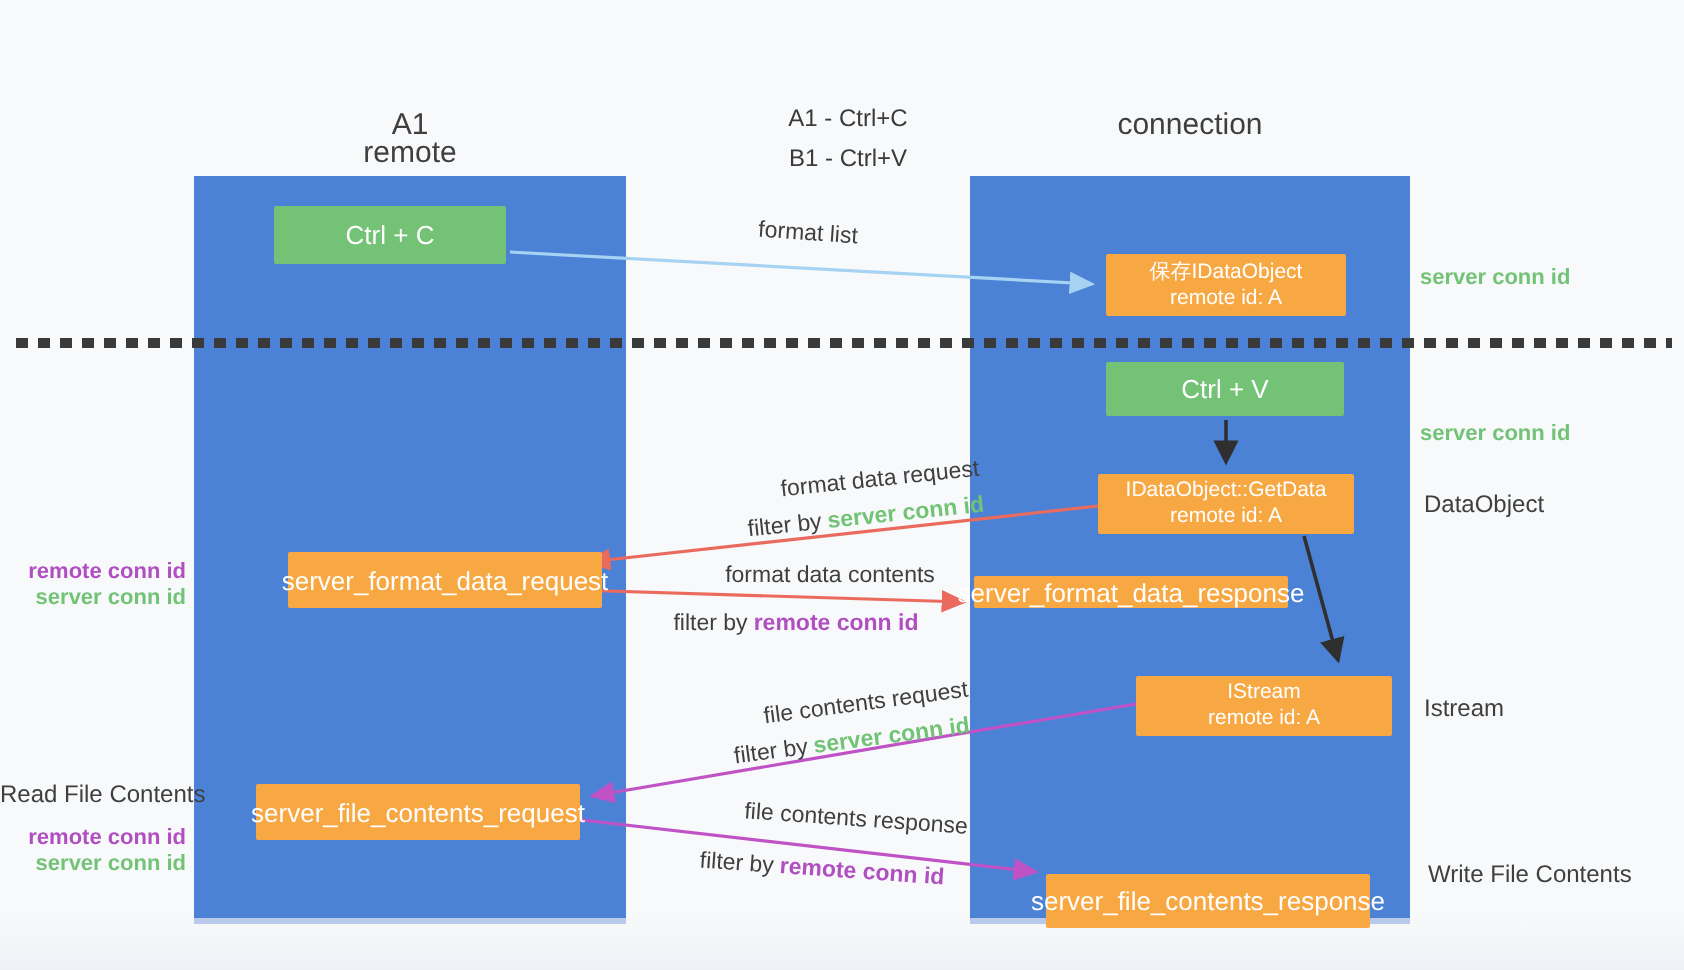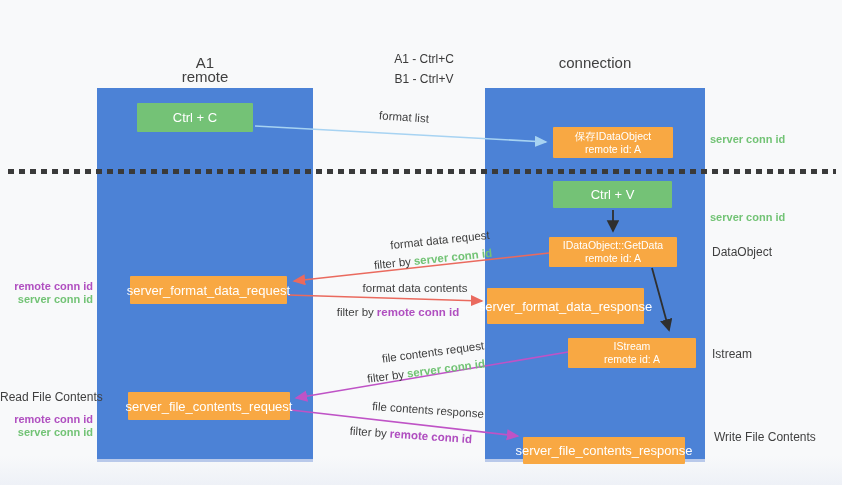--- a/index.html
+++ b/index.html
@@ -114,23 +114,23 @@
     <div>remote id: A</div>
   </div>
 
   <div class="node node-green node-1line" style="left:553px;top:181px;width:119px;height:27px;">Ctrl + V</div>
 
   <div class="node node-orange node-2line" style="left:549px;top:237px;width:128px;height:30px;">
     <div>IDataObject::GetData</div>
     <div>remote id: A</div>
   </div>
 
-  <div class="node node-orange node-1line" style="left:130px;top:276px;width:157px;height:28px;">server_format_data_request</div>
+  <div class="node node-orange node-1line" style="left:144px;top:276px;width:157px;height:28px;">server_format_data_request</div>
 
-  <div class="node node-orange node-1line" style="left:487px;top:288px;width:157px;height:36px;">server_format_data_response</div>
+  <div class="node node-orange node-1line" style="left:487px;top:288px;width:157px;height:16px;">server_format_data_response</div>
 
   <div class="node node-orange node-2line" style="left:568px;top:338px;width:128px;height:30px;">
     <div>IStream</div>
     <div>remote id: A</div>
   </div>
 
   <div class="node node-orange node-1line" style="left:128px;top:392px;width:162px;height:28px;">server_file_contents_request</div>
 
   <div class="node node-orange node-1line" style="left:523px;top:425px;width:162px;height:27px;margin-top:12px;">server_file_contents_response</div>
 

